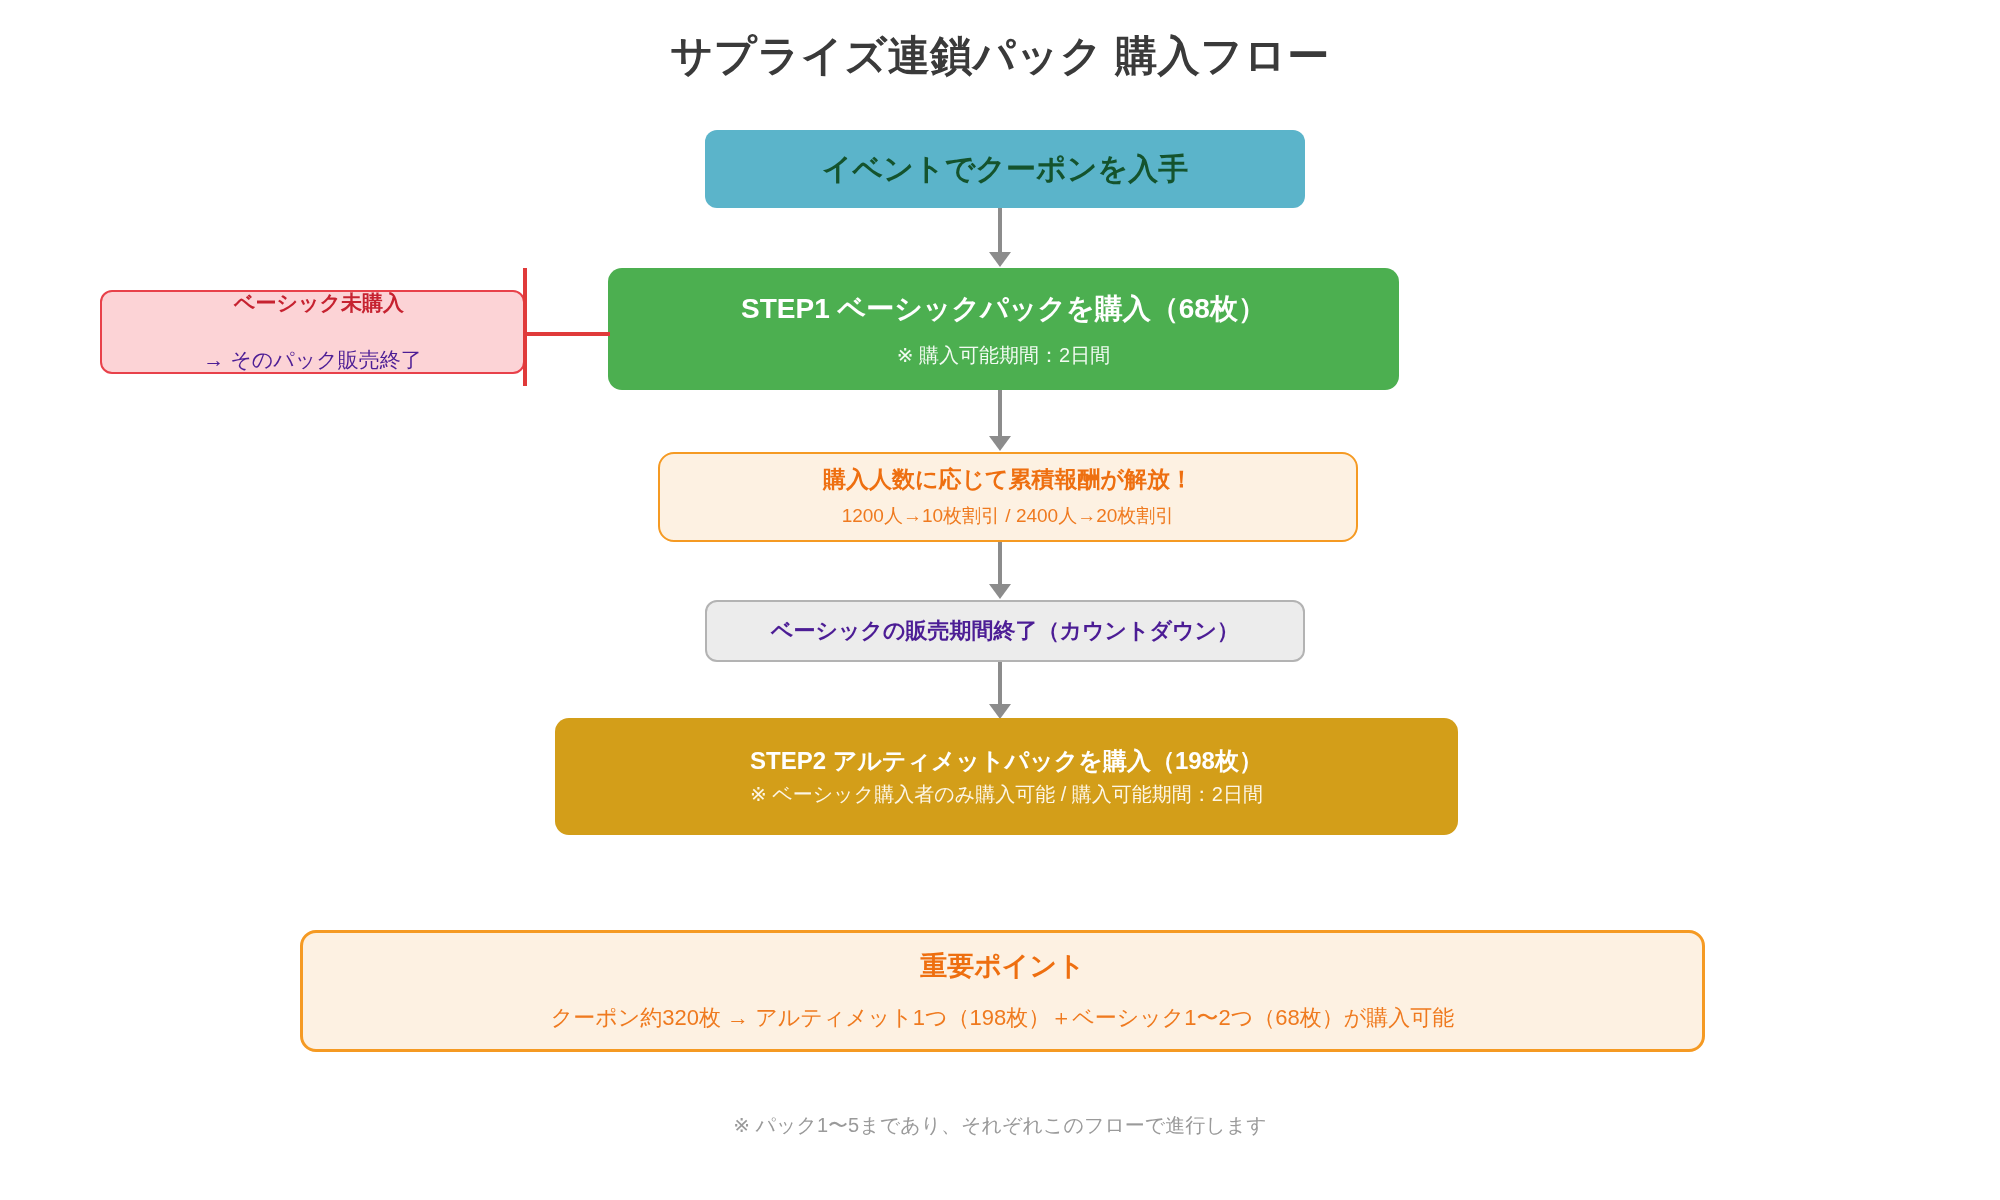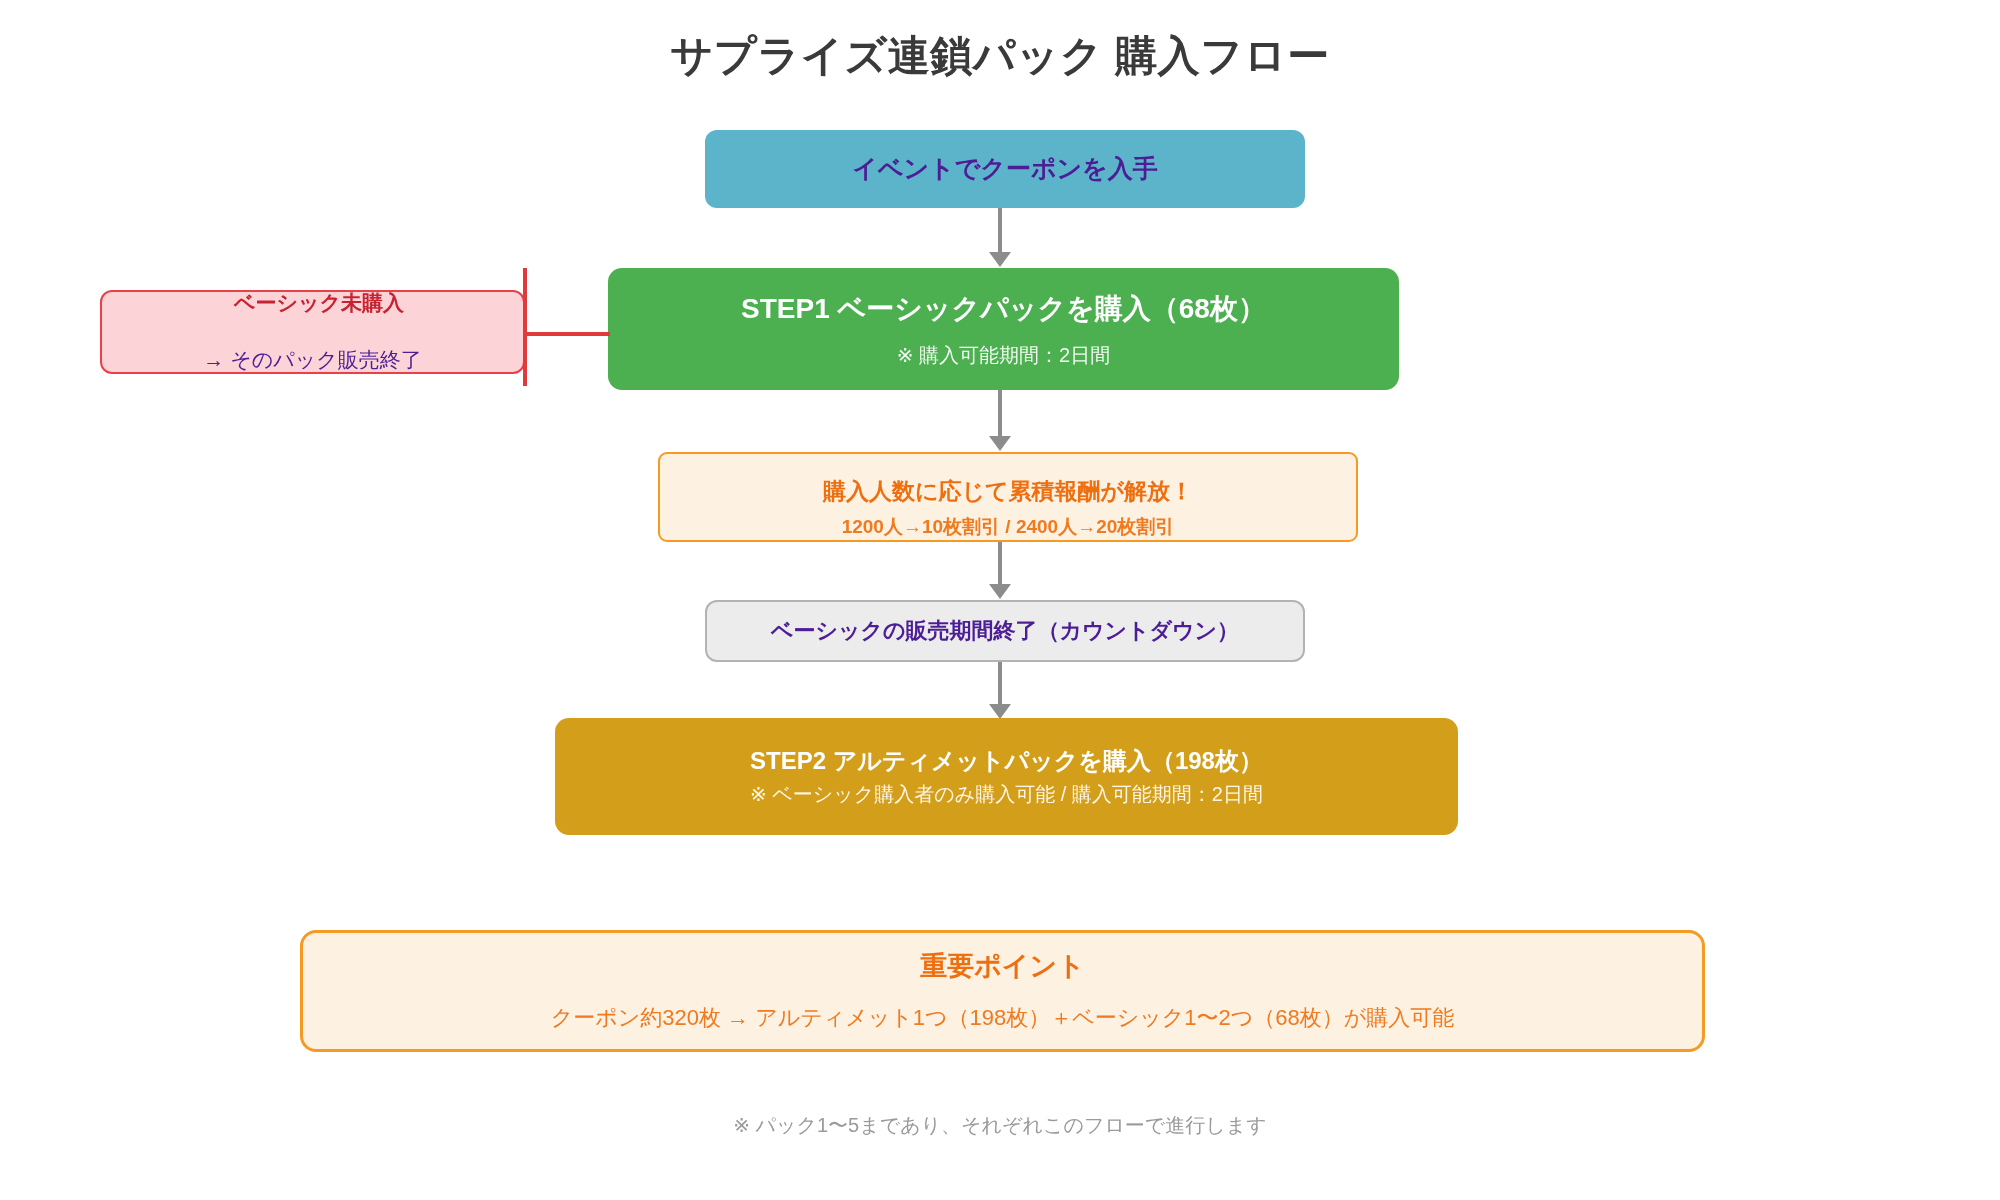--- a/index.html
+++ b/index.html
@@ -57,22 +57,22 @@
   
   .node-start {
     left: 705px;
     top: 130px;
     width: 600px;
     height: 78px;
     background: #5bb4ca;
     border-radius: 12px;
   }
   .node-start .title-line {
-    color: #4c1d95;
-    font-size: 25px;
+    color: #14532d;
+    font-size: 30px;
   }
 
   
   .node-step1 {
     left: 608px;
     top: 268px;
     width: 791px;
     height: 122px;
     background: #4caf50;
     border-radius: 14px;
@@ -110,32 +110,30 @@
   }
 
   
   .node-reward {
     left: 658px;
     top: 452px;
     width: 700px;
     height: 90px;
     background: #fdf1e2;
     border: 2px solid #f59a23;
-    border-radius: 9px;
-    justify-content: flex-end;
+    border-radius: 16px;
   }
   .node-reward .title-line {
     color: #ee6f10;
     font-size: 23px;
     margin-bottom: 10px;
   }
   .node-reward .sub-line {
     color: #ef7a1f;
     font-size: 19px;
-    font-weight: bold;
   }
 
   
   .node-gray {
     left: 705px;
     top: 600px;
     width: 600px;
     height: 62px;
     background: #ececec;
     border: 2px solid #b3b3b3;

